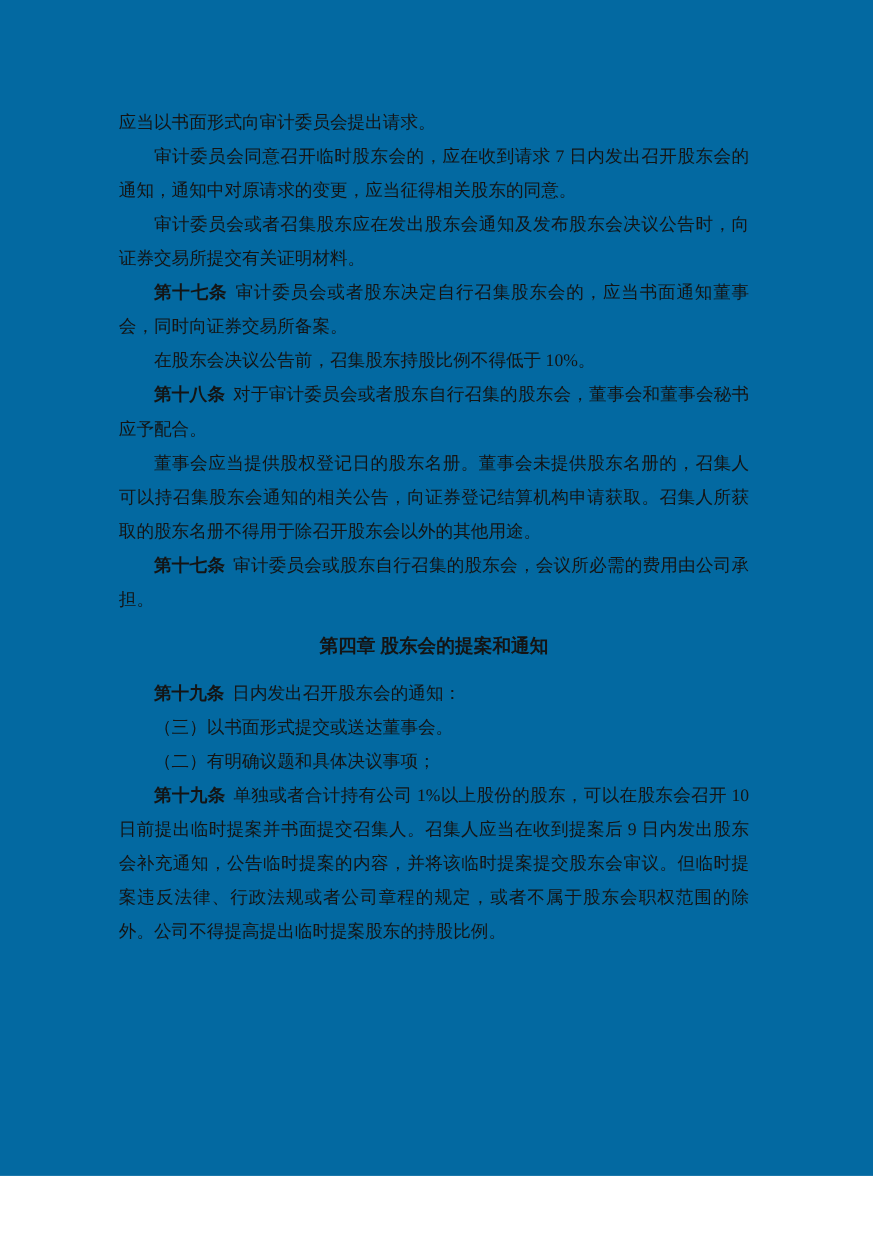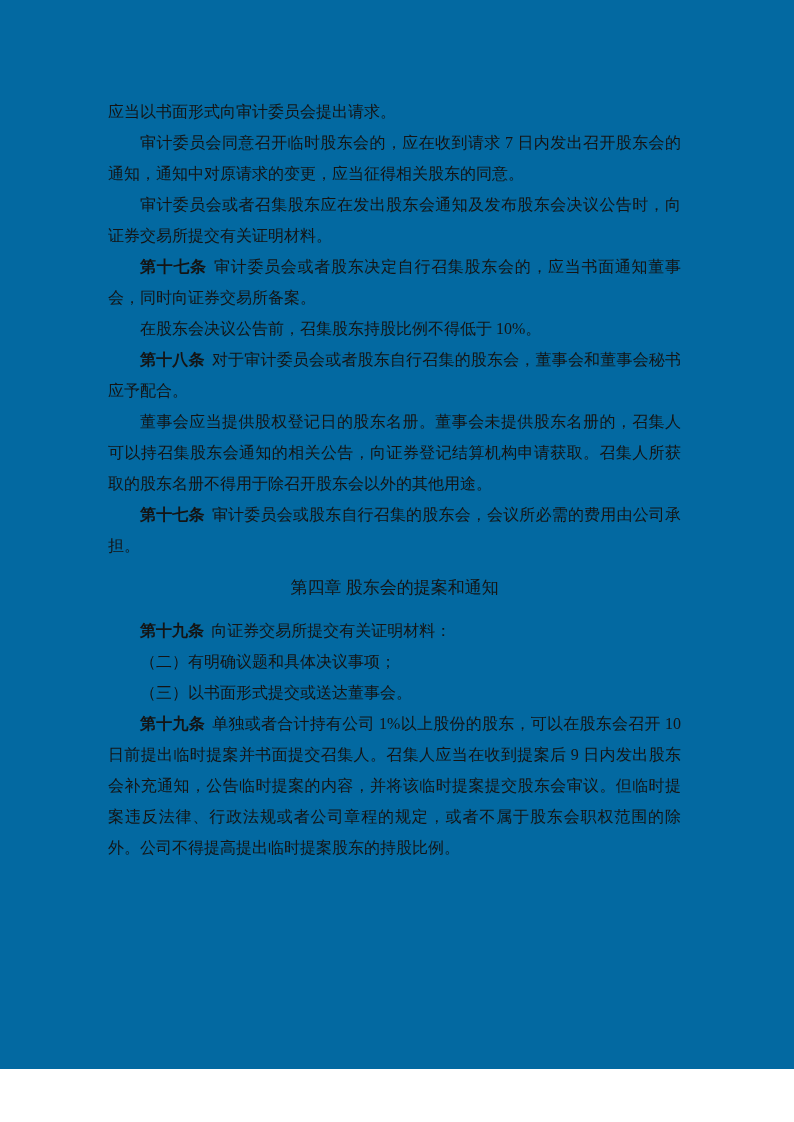--- a/index.html
+++ b/index.html
@@ -32,37 +32,37 @@
     text-indent: 0;
   }
   .article-label {
     font-weight: bold;
     padding-right: 0.45em;
   }
   .chapter-heading {
     margin: 11px 0 12px 0;
     font-size: 17px;
     line-height: 31px;
-    font-weight: normal;
+    font-weight: bold;
     text-align: center;
     text-indent: 0;
   }
 </style>
 </head>
 <body>
 
 <div class="page">
   <div class="content" id="doc-content">
       <p class="para no-indent"><span>应当以书面形式向审计委员会提出请求。</span></p>
       <p class="para"><span>审计委员会同意召开临时股东会的，应在收到请求 7 日内发出召开股东会的通知，通知中对原请求的变更，应当征得相关股东的同意。</span></p>
       <p class="para"><span>审计委员会或者召集股东应在发出股东会通知及发布股东会决议公告时，向证券交易所提交有关证明材料。</span></p>
       <p class="para"><b class="article-label">第十七条</b><span>审计委员会或者股东决定自行召集股东会的，应当书面通知董事会，同时向证券交易所备案。</span></p>
       <p class="para"><span>在股东会决议公告前，召集股东持股比例不得低于 10%。</span></p>
       <p class="para"><b class="article-label">第十八条</b><span>对于审计委员会或者股东自行召集的股东会，董事会和董事会秘书应予配合。</span></p>
       <p class="para"><span>董事会应当提供股权登记日的股东名册。董事会未提供股东名册的，召集人可以持召集股东会通知的相关公告，向证券登记结算机构申请获取。召集人所获取的股东名册不得用于除召开股东会以外的其他用途。</span></p>
       <p class="para"><b class="article-label">第十七条</b><span>审计委员会或股东自行召集的股东会，会议所必需的费用由公司承担。</span></p>
       <h2 class="chapter-heading">第四章 股东会的提案和通知</h2>
-      <p class="para"><b class="article-label">第十九条</b><span>向证券交易所提交有关证明材料：</span></p>
+      <p class="para"><b class="article-label">第十九条</b><span>日内发出召开股东会的通知：</span></p>
+      <p class="para"><span>（三）以书面形式提交或送达董事会。</span></p>
       <p class="para"><span>（二）有明确议题和具体决议事项；</span></p>
-      <p class="para"><span>（三）以书面形式提交或送达董事会。</span></p>
       <p class="para"><b class="article-label">第十九条</b><span>单独或者合计持有公司 1%以上股份的股东，可以在股东会召开 10 日前提出临时提案并书面提交召集人。召集人应当在收到提案后 9 日内发出股东会补充通知，公告临时提案的内容，并将该临时提案提交股东会审议。但临时提案违反法律、行政法规或者公司章程的规定，或者不属于股东会职权范围的除外。公司不得提高提出临时提案股东的持股比例。</span></p>
     </div>
 </div>
 
 </body></html>

